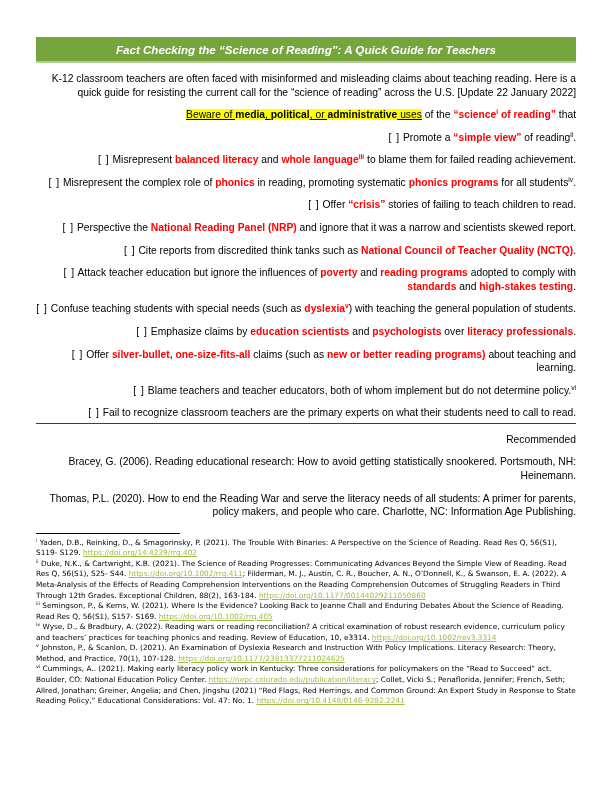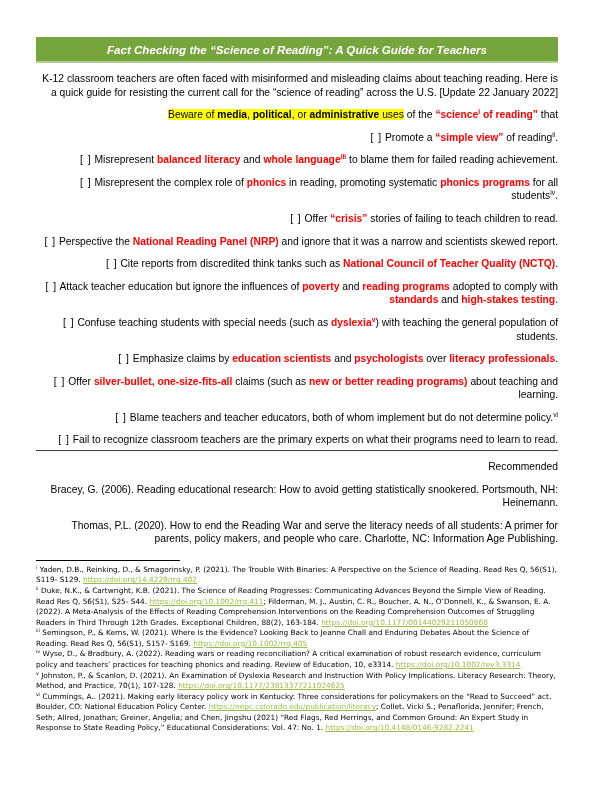--- a/index.html
+++ b/index.html
@@ -5,35 +5,35 @@
   :root{
     --c-green:#76a43d;
     --c-yellow:#ffff00;
     --c-red:#ff0000;
     --c-link:#9dbb44;
     --c-titletext:#ffffff;
   }
   html,body{margin:0;padding:0;background:#ffffff;}
   .page{
     width:612px;height:792px;box-sizing:border-box;background:#ffffff;
-    padding:37px 54px 0 36px;position:relative;overflow:hidden;
+    padding:37px 36px 0 36px;position:relative;overflow:hidden;
     font-family:"Liberation Sans",sans-serif;font-size:10.3px;color:#000;
   }
   .title-bar{
     background:var(--c-green);color:var(--c-titletext);
     font-weight:bold;font-style:italic;text-align:center;
     font-size:11.6px;padding:6px 4px 7px 4px;margin-bottom:9px;
     box-shadow:inset 0 -4px 0 -2px rgba(255,255,255,.45);
   }
   p.body-par{margin:0 0 9px 0;line-height:1.32;text-align:right;}
   .checkbox{letter-spacing:1px;}
   .seg-n{}
   .seg-r{color:var(--c-red);font-weight:bold;}
   .seg-i{}
-  .seg-hl{background:var(--c-yellow);}
+  .seg-hl{background:var(--c-yellow);text-decoration:underline;}
   .seg-hlb{background:var(--c-yellow);font-weight:bold;margin-top:7px;}
   sup.seg-s{font-size:65%;line-height:0;}
   sup.seg-rs{font-size:65%;line-height:0;color:var(--c-red);font-weight:bold;}
   a.seg-lk{color:var(--c-link);text-decoration:underline;cursor:pointer;}
   .underlined{border-bottom:1px solid #3c3c3c;padding-bottom:3px;}
   .recommended-heading{margin:13px 0 10px 0;}
   .footnote-sep{
     width:144px;border:none;border-top:1px solid #000;
     margin:14px 0 4px 0;
   }
@@ -60,21 +60,21 @@
       <p class="body-par"><span class="checkbox">[ ]</span> <span class="seg-n">Misrepresent </span><span class="seg-r">balanced literacy</span><span class="seg-n"> and </span><span class="seg-r">whole language</span><sup class="seg-rs">iii</sup><span class="seg-n"> to blame them for failed reading achievement.</span></p>
       <p class="body-par"><span class="checkbox">[ ]</span> <span class="seg-n">Misrepresent the complex role of </span><span class="seg-r">phonics</span><span class="seg-n"> in reading, promoting systematic </span><span class="seg-r">phonics programs</span><span class="seg-n"> for all students</span><sup class="seg-s">iv</sup><span class="seg-n">.</span></p>
       <p class="body-par"><span class="checkbox">[ ]</span> <span class="seg-n">Offer </span><span class="seg-r">“crisis”</span><span class="seg-n"> stories of failing to teach children to read.</span></p>
       <p class="body-par"><span class="checkbox">[ ]</span> <span class="seg-n">Perspective the </span><span class="seg-r">National Reading Panel (NRP)</span><span class="seg-n"> and ignore that it was a narrow and scientists skewed report.</span></p>
       <p class="body-par"><span class="checkbox">[ ]</span> <span class="seg-n">Cite reports from discredited think tanks such as </span><span class="seg-r">National Council of Teacher Quality (NCTQ)</span><span class="seg-n">.</span></p>
       <p class="body-par"><span class="checkbox">[ ]</span> <span class="seg-n">Attack teacher education but ignore the influences of </span><span class="seg-r">poverty</span><span class="seg-n"> and </span><span class="seg-r">reading programs</span><span class="seg-n"> adopted to comply with </span><span class="seg-r">standards</span><span class="seg-n"> and </span><span class="seg-r">high-stakes testing</span><span class="seg-n">.</span></p>
       <p class="body-par"><span class="checkbox">[ ]</span> <span class="seg-n">Confuse teaching students with special needs (such as </span><span class="seg-r">dyslexia</span><sup class="seg-rs">v</sup><span class="seg-n">) with teaching the general population of students.</span></p>
       <p class="body-par"><span class="checkbox">[ ]</span> <span class="seg-n">Emphasize claims by </span><span class="seg-r">education scientists</span><span class="seg-n"> and </span><span class="seg-r">psychologists</span><span class="seg-n"> over </span><span class="seg-r">literacy professionals</span><span class="seg-n">.</span></p>
       <p class="body-par"><span class="checkbox">[ ]</span> <span class="seg-n">Offer </span><span class="seg-r">silver-bullet, one-size-fits-all</span><span class="seg-n"> claims (such as </span><span class="seg-r">new or better reading programs)</span><span class="seg-n"> about teaching and learning.</span></p>
       <p class="body-par"><span class="checkbox">[ ]</span> <span class="seg-n">Blame teachers and teacher educators, both of whom </span><span class="seg-i">implement but do not determine</span><span class="seg-n"> policy.</span><sup class="seg-s">vi</sup></p>
-      <p class="body-par underlined"><span class="checkbox">[ ]</span> <span class="seg-n">Fail to recognize </span><span class="seg-i">classroom teachers are the primary experts</span><span class="seg-n"> on what their programs need to learn to read.</span></p>
+      <p class="body-par underlined"><span class="checkbox">[ ]</span> <span class="seg-n">Fail to recognize </span><span class="seg-i">classroom teachers are the primary experts</span><span class="seg-n"> on what their students need to call to read.</span></p>
     </div>
 
   <p class="body-par recommended-heading">Recommended</p>
 
   <div>
       <p class="body-par"><span class="seg-n">Bracey, G. (2006). </span><span class="seg-i">Reading educational research: How to avoid getting statistically snookered.</span><span class="seg-n"> Portsmouth, NH: Heinemann.</span></p>
       <p class="body-par"><span class="seg-n">Thomas, P.L. (2020). </span><span class="seg-i">How to end the Reading War and serve the literacy needs of all students: A primer for parents, policy makers, and people who care.</span><span class="seg-n"> Charlotte, NC: Information Age Publishing.</span></p>
     </div>
 
   <hr class="footnote-sep">

